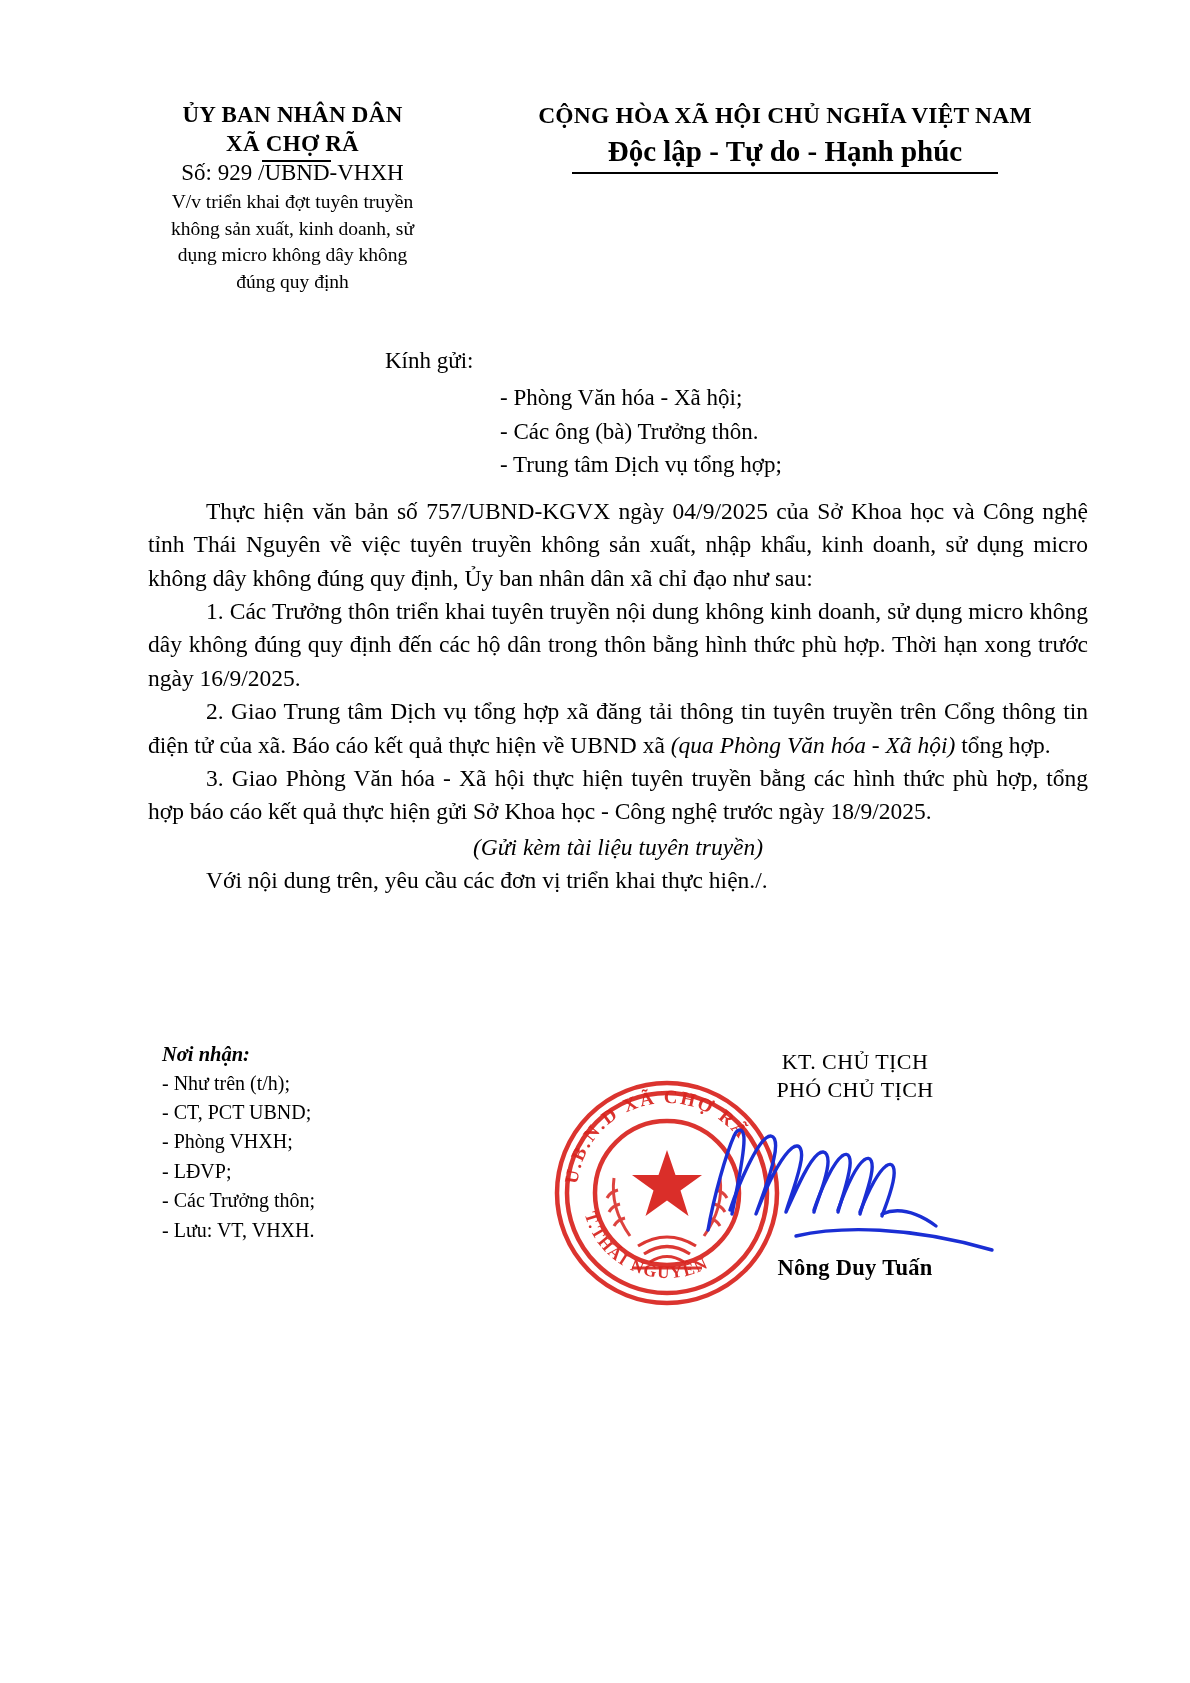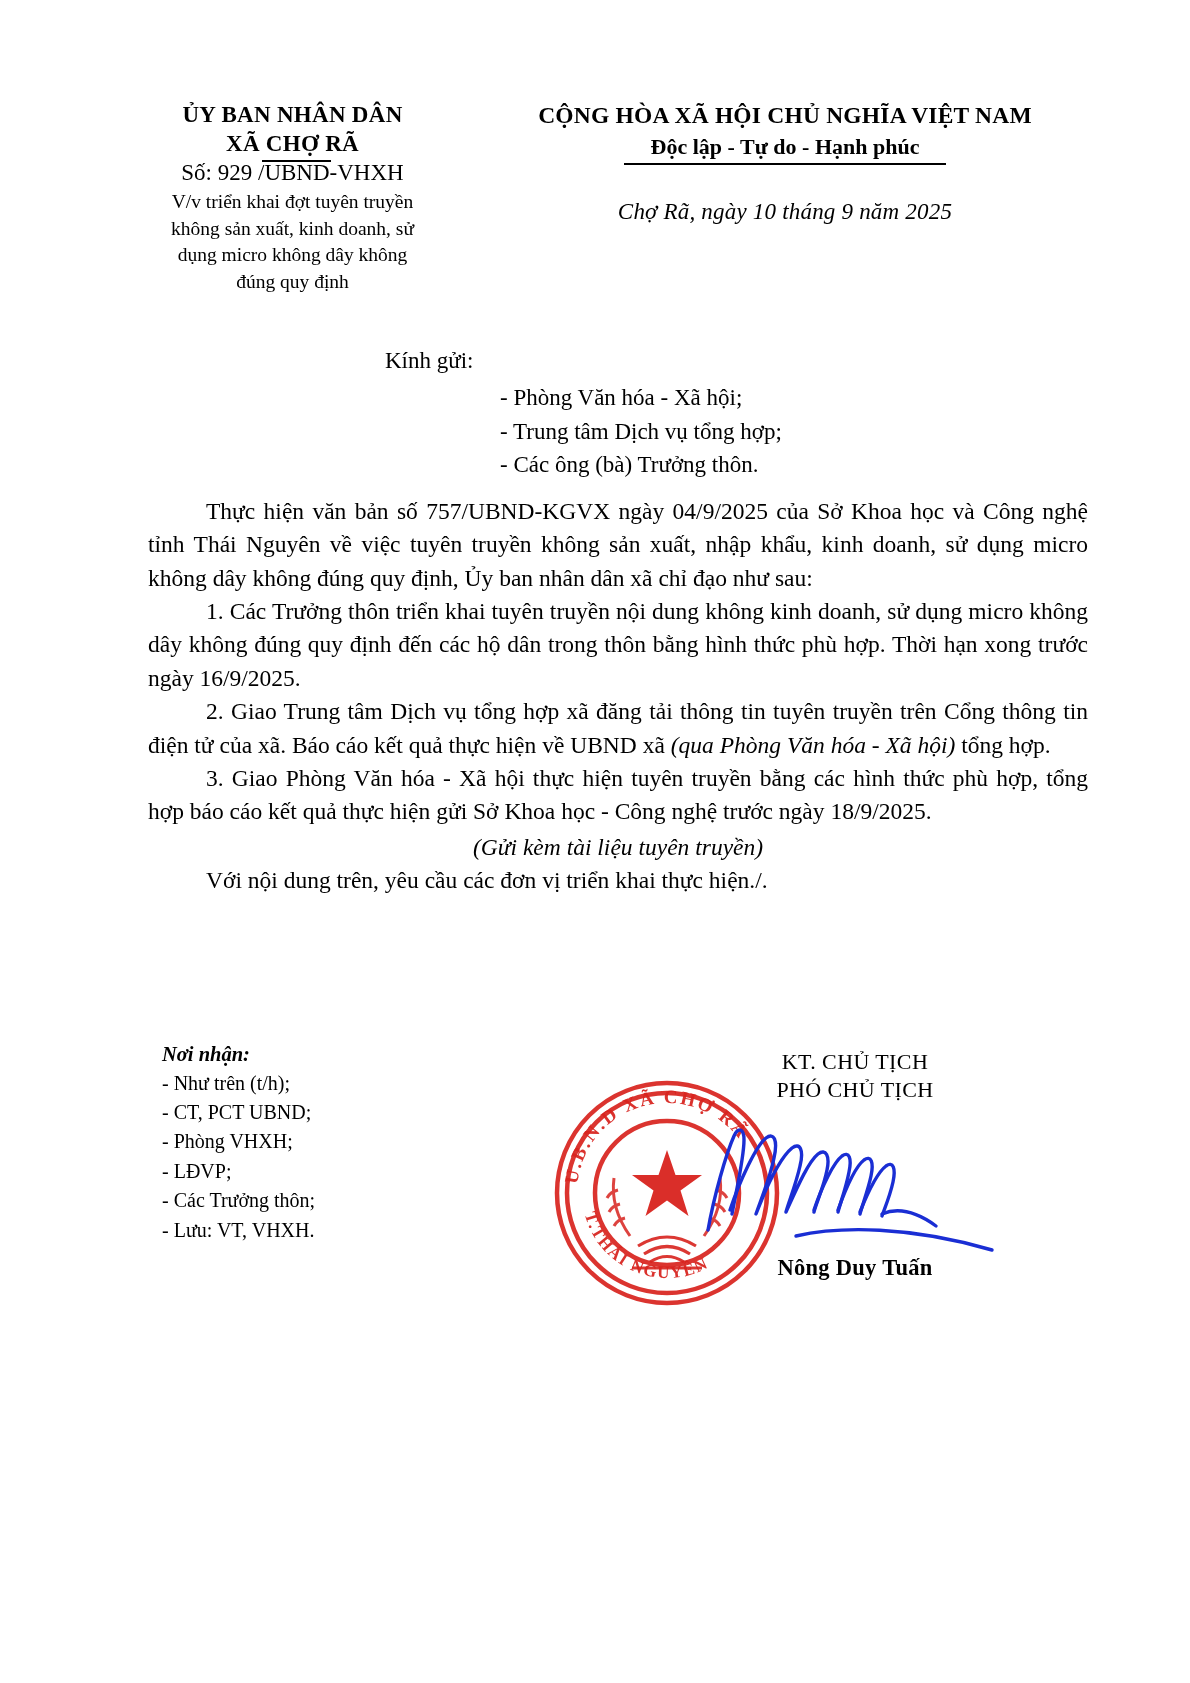--- a/index.html
+++ b/index.html
@@ -63,21 +63,21 @@
     height: 2px;
     background: #000;
   }
   .nation-line1 {
     font-size: 23.5px;
     font-weight: bold;
     letter-spacing: 0.2px;
     line-height: 1.3;
   }
   .nation-line2 {
-    font-size: 22px;
+    font-size: 29px;
     font-weight: bold;
     line-height: 1.3;
     display: inline-block;
     position: relative;
     margin-top: 2px;
   }
   .nation-line2 .ul {
     position: absolute;
     left: -10%;
     bottom: -4px;
@@ -228,30 +228,29 @@
       <div class="subject">dụng micro không dây không</div>
       <div class="subject">đúng quy định</div>
     </div>
 
     <div class="hdr-right">
       <div class="nation-line1">CỘNG HÒA XÃ HỘI CHỦ NGHĨA VIỆT NAM</div>
       <div class="nation-line2">
         <span>Độc lập - Tự do - Hạnh phúc</span>
         <span class="ul"></span>
       </div>
-      <div class="date-line">Chợ Rã, ngày 10  tháng 9 năm 2025</div>
     </div>
   </div>
 
   <div class="kinh-gui-wrap">
     <div class="kinh-gui">Kính gửi:</div>
     <div class="recip-list">
       <div class="recip-item">- Phòng Văn hóa - Xã hội;</div>
+      <div class="recip-item">- Các ông (bà) Trưởng thôn.</div>
       <div class="recip-item">- Trung tâm Dịch vụ tổng hợp;</div>
-      <div class="recip-item">- Các ông (bà) Trưởng thôn.</div>
     </div>
   </div>
 
   <div class="body-block">
     <p>Thực hiện văn bản số 757/UBND-KGVX ngày 04/9/2025 của Sở Khoa học và Công nghệ tỉnh Thái Nguyên về việc tuyên truyền không sản xuất, nhập khẩu, kinh doanh, sử dụng micro không dây không đúng quy định, Ủy ban nhân dân xã chỉ đạo như sau:</p>
     <p>1. Các Trưởng thôn triển khai tuyên truyền nội dung không kinh doanh, sử dụng micro không dây không đúng quy định đến các hộ dân trong thôn bằng hình thức phù hợp. Thời hạn xong trước ngày 16/9/2025.</p>
     <p><span>2. Giao Trung tâm Dịch vụ tổng hợp xã đăng tải thông tin tuyên truyền trên Cổng thông tin điện tử của xã. Báo cáo kết quả thực hiện về UBND xã </span><em class="it">(qua Phòng Văn hóa - Xã hội)</em><span> tổng hợp.</span></p>
     <p>3. Giao Phòng Văn hóa - Xã hội thực hiện tuyên truyền bằng các hình thức phù hợp, tổng hợp báo cáo kết quả thực hiện gửi Sở Khoa học - Công nghệ trước ngày 18/9/2025.</p>
     <p class="center-italic">(Gửi kèm tài liệu tuyên truyền)</p>
     <p class="no-indent-last">Với nội dung trên, yêu cầu các đơn vị triển khai thực hiện./.</p>

